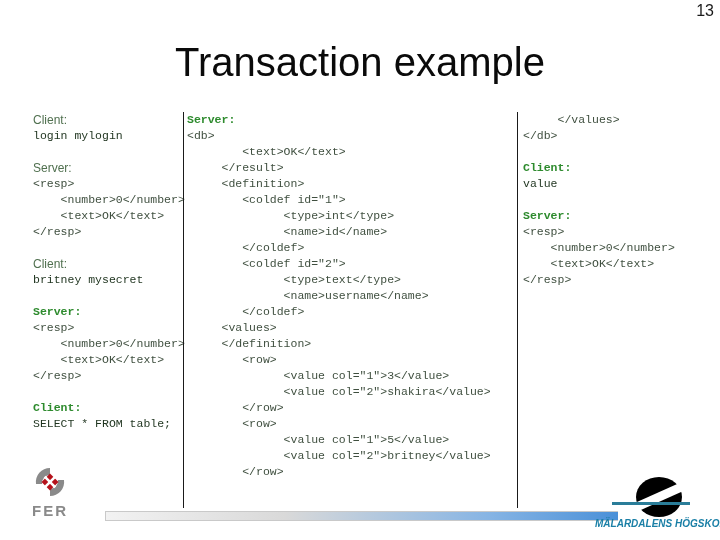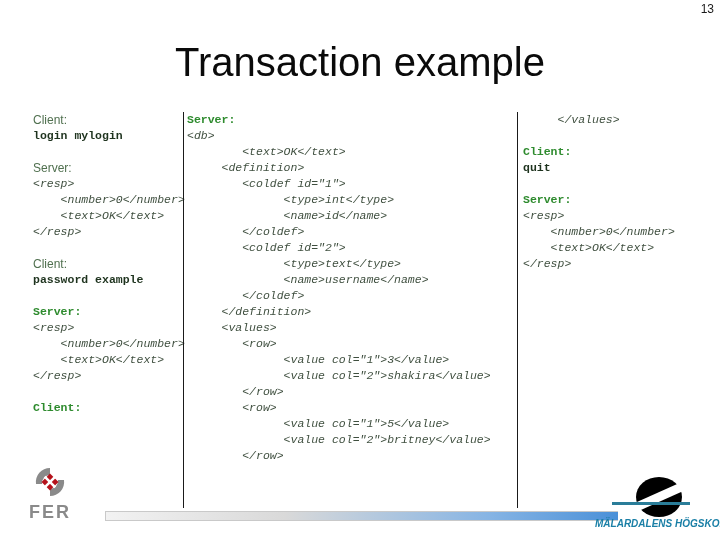--- a/index.html
+++ b/index.html
@@ -1,39 +1,39 @@
 <!DOCTYPE html>
 <html><head>
 <meta charset="utf-8">
 <style>
   html,body{margin:0;padding:0;background:#fff;}
   .slide{position:relative;width:720px;height:540px;background:#ffffff;overflow:hidden;
          font-family:"Liberation Sans",sans-serif;}
-  .page-number{position:absolute;top:2px;right:6px;font-size:12px;color:#1a1a1a;}
+  .page-number{position:absolute;top:2px;right:6px;font-size:16px;color:#1a1a1a;}
   .title{position:absolute;top:40px;left:0;width:100%;margin:0;text-align:center;
          font-size:40px;font-weight:400;color:#0a0a0a;font-family:"Liberation Sans",sans-serif;
          letter-spacing:0px;}
   .col{position:absolute;top:112px;font-family:"Liberation Mono","DejaVu Sans Mono",monospace;
        font-size:11.5px;line-height:16px;}
   .col-left{left:33px;}
   .col-mid{left:187px;}
   .col-right{left:523px;}
   .line{white-space:pre;height:16px;}
-  .code{color:#3f4f3f;font-style:italic;}
-  .cmd{color:#1e331e;font-weight:bold;}
+  .code{color:#3f4f3f;}
+  .cmd{color:#1e331e;font-weight:normal;}
   .label-mono{color:#2e8b2e;font-weight:bold;}
   .label-sans{font-family:"Liberation Sans",sans-serif;color:#50704f;font-size:12px;}
   .divider{position:absolute;top:112px;height:396px;width:1px;background:#1a1a1a;}
   .divider-1{left:183px;}
   .divider-2{left:517px;}
   .gradient-bar{position:absolute;left:105px;top:511px;width:512px;height:8px;
                 background:linear-gradient(to right,#f2f2f2 0%,#d9d9d9 35%,#86b4e4 75%,#4a90d8 100%);
                 border:1px solid #c9c9c9;border-right:none;}
   .fer-logo{position:absolute;left:28px;top:464px;width:44px;text-align:center;}
-  .fer-text{font-family:"Liberation Sans",sans-serif;font-weight:bold;font-size:18px;
+  .fer-text{font-family:"Liberation Sans",sans-serif;font-weight:bold;font-size:15px;
             color:#8a8a8a;letter-spacing:2px;margin-top:-2px;}
   .mdh-logo{position:absolute;left:595px;top:474px;width:125px;height:62px;}
   .mdh-emblem{position:absolute;left:38px;top:2px;}
   .mdh-line{position:absolute;left:17px;top:28px;width:78px;height:3px;background:#2a7d99;}
   .mdh-text{position:absolute;left:0;top:44px;width:125px;text-align:right;
             font-family:"Liberation Sans",sans-serif;font-style:italic;font-weight:bold;
             font-size:10px;color:#1a7fa6;white-space:nowrap;letter-spacing:0px;}
 </style>
 </head>
 <body>
@@ -48,65 +48,68 @@
       <div class="line label-sans">Client:</div>
       <div class="line cmd">login mylogin</div>
       <div class="line code">&nbsp;</div>
       <div class="line label-sans">Server:</div>
       <div class="line code">&lt;resp&gt;</div>
       <div class="line code">    &lt;number&gt;0&lt;/number&gt;</div>
       <div class="line code">    &lt;text&gt;OK&lt;/text&gt;</div>
       <div class="line code">&lt;/resp&gt;</div>
       <div class="line code">&nbsp;</div>
       <div class="line label-sans">Client:</div>
-      <div class="line cmd">password example</div>
+      <div class="line cmd">britney mysecret</div>
       <div class="line code">&nbsp;</div>
       <div class="line label-mono">Server:</div>
       <div class="line code">&lt;resp&gt;</div>
       <div class="line code">    &lt;number&gt;0&lt;/number&gt;</div>
       <div class="line code">    &lt;text&gt;OK&lt;/text&gt;</div>
       <div class="line code">&lt;/resp&gt;</div>
       <div class="line code">&nbsp;</div>
       <div class="line label-mono">Client:</div>
+      <div class="line cmd">SELECT * FROM table;</div>
     </div>
 
   <div class="divider divider-1"></div>
 
   <div class="col col-mid">
       <div class="line label-mono">Server:</div>
       <div class="line code">&lt;db&gt;</div>
       <div class="line code">        &lt;text&gt;OK&lt;/text&gt;</div>
+      <div class="line code">     &lt;/result&gt;</div>
       <div class="line code">     &lt;definition&gt;</div>
       <div class="line code">        &lt;coldef id="1"&gt;</div>
       <div class="line code">              &lt;type&gt;int&lt;/type&gt;</div>
       <div class="line code">              &lt;name&gt;id&lt;/name&gt;</div>
       <div class="line code">        &lt;/coldef&gt;</div>
       <div class="line code">        &lt;coldef id="2"&gt;</div>
       <div class="line code">              &lt;type&gt;text&lt;/type&gt;</div>
       <div class="line code">              &lt;name&gt;username&lt;/name&gt;</div>
       <div class="line code">        &lt;/coldef&gt;</div>
+      <div class="line code">     &lt;values&gt;</div>
       <div class="line code">     &lt;/definition&gt;</div>
-      <div class="line code">     &lt;values&gt;</div>
       <div class="line code">        &lt;row&gt;</div>
       <div class="line code">              &lt;value col="1"&gt;3&lt;/value&gt;</div>
       <div class="line code">              &lt;value col="2"&gt;shakira&lt;/value&gt;</div>
       <div class="line code">        &lt;/row&gt;</div>
       <div class="line code">        &lt;row&gt;</div>
       <div class="line code">              &lt;value col="1"&gt;5&lt;/value&gt;</div>
       <div class="line code">              &lt;value col="2"&gt;britney&lt;/value&gt;</div>
       <div class="line code">        &lt;/row&gt;</div>
     </div>
 
   <div class="divider divider-2"></div>
 
   <div class="col col-right">
       <div class="line code">     &lt;/values&gt;</div>
+      <div class="line code">&lt;/db&gt;</div>
       <div class="line code">&nbsp;</div>
       <div class="line label-mono">Client:</div>
-      <div class="line cmd">quit</div>
+      <div class="line cmd">value</div>
       <div class="line code">&nbsp;</div>
       <div class="line label-mono">Server:</div>
       <div class="line code">&lt;resp&gt;</div>
       <div class="line code">    &lt;number&gt;0&lt;/number&gt;</div>
       <div class="line code">    &lt;text&gt;OK&lt;/text&gt;</div>
       <div class="line code">&lt;/resp&gt;</div>
     </div>
 
   <div class="gradient-bar"></div>
 

